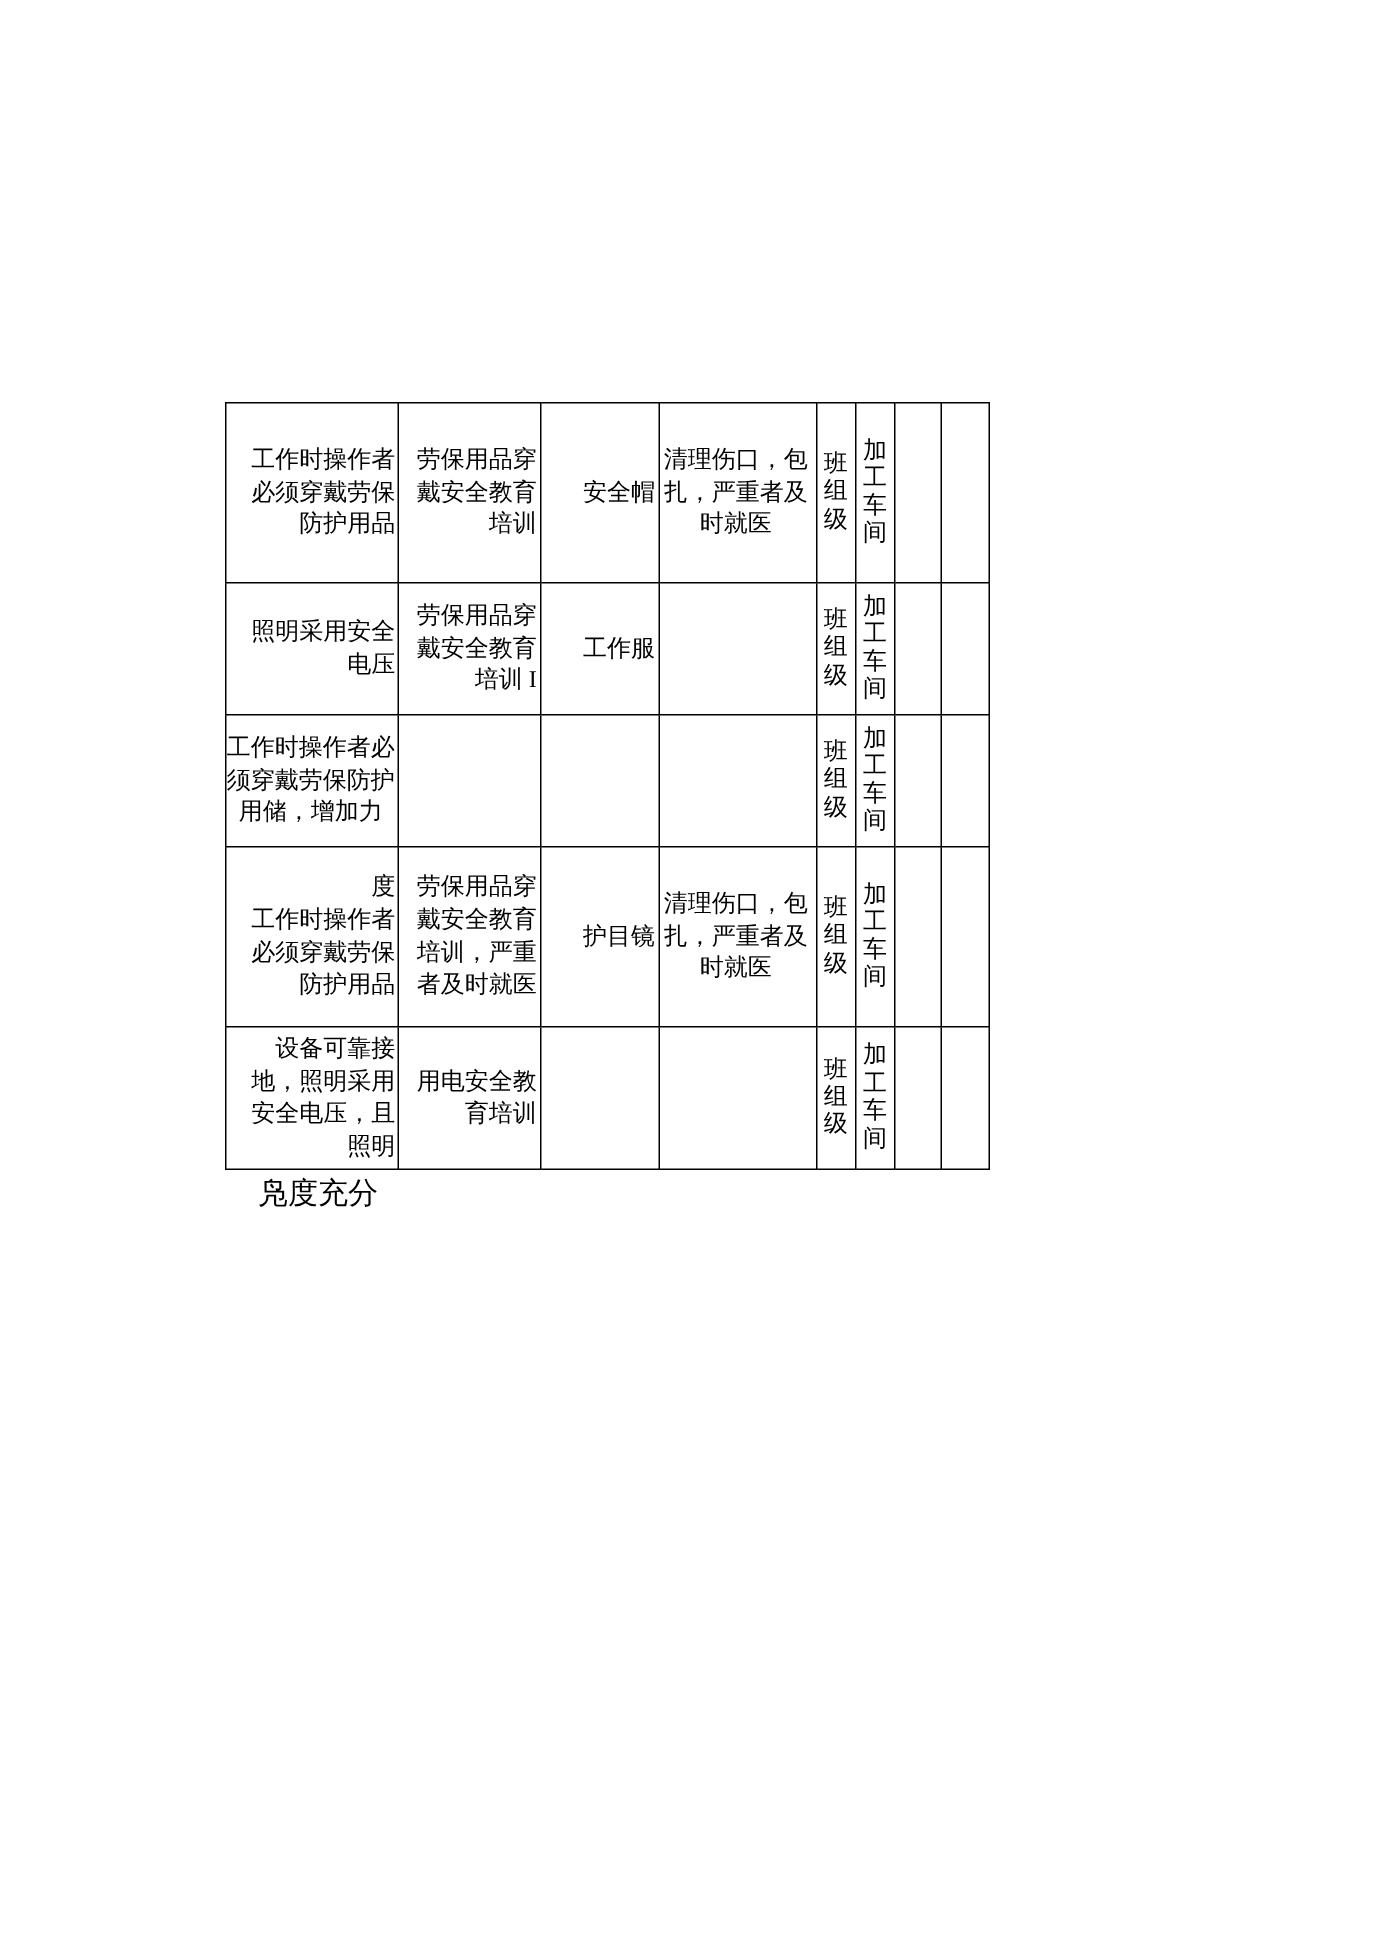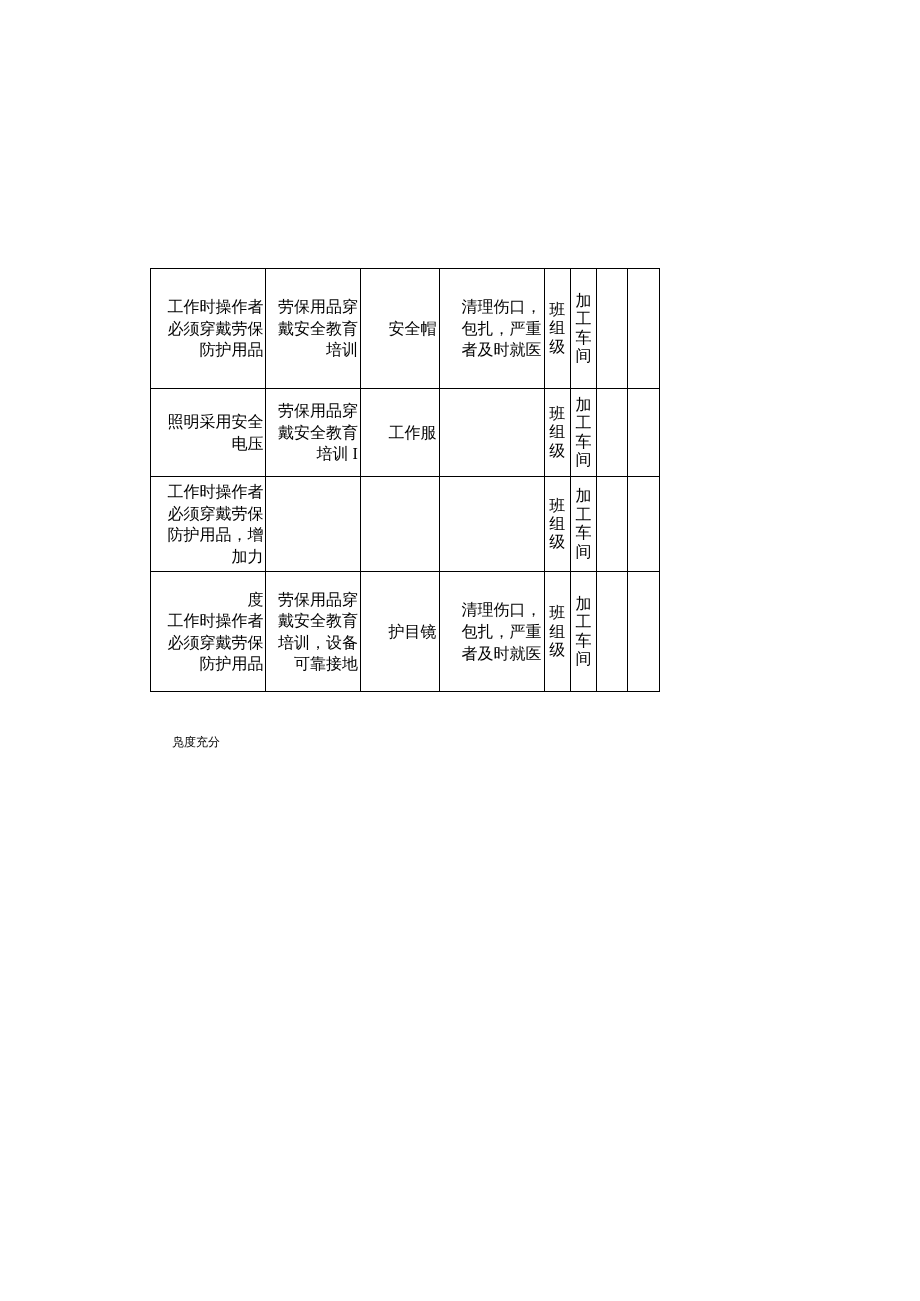--- a/index.html
+++ b/index.html
@@ -35,26 +35,25 @@
     .col-g { width: 30px; }
     .col-h { width: 30px; }
     .vert {
       width: 1em;
       margin: 0 auto;
       line-height: 1.15;
       word-break: break-all;
     }
     .tall { height: 120px; }
     .med  { height: 88px; }
-    .left { text-align: right; padding-left: 16px; }
+    .left { text-align: center; padding-left: 0; }
     .footer-text {
       padding-left: 22px;
       padding-top: 2px;
-      font-size: 12px;
-      margin-top: 40px;
+      font-size: 20px;
     }
   </style>
 </head>
 <body>
 
 <div class="page">
   <table>
     <tbody>
         <tr class="tall">
       <td class="col-a">工作时操作者必须穿戴劳保防护用品</td>
@@ -78,39 +77,53 @@
       <td>
             <div class="vert">班组级</div>
           </td>
       <td>
             <div class="vert">加工车间</div>
           </td>
       <td></td>
       <td></td>
     </tr>
     <tr class="med">
-      <td class="left">工作时操作者必须穿戴劳保防护用品，增加力</td>
+      <td class="left">工作时操作者必须穿戴劳保防护用储，增加力</td>
       <td></td>
       <td></td>
       <td class="left"></td>
       <td>
             <div class="vert">班组级</div>
           </td>
       <td>
             <div class="vert">加工车间</div>
           </td>
       <td></td>
       <td></td>
     </tr>
     <tr class="tall">
       <td style="white-space:pre-line">度
 工作时操作者必须穿戴劳保防护用品</td>
-      <td>劳保用品穿戴安全教育培训，设备可靠接地</td>
+      <td>劳保用品穿戴安全教育培训，严重者及时就医</td>
       <td>护目镜</td>
       <td class="left">清理伤口，包扎，严重者及时就医</td>
+      <td>
+            <div class="vert">班组级</div>
+          </td>
+      <td>
+            <div class="vert">加工车间</div>
+          </td>
+      <td></td>
+      <td></td>
+    </tr>
+    <tr class="med">
+      <td>设备可靠接地，照明采用安全电压，且照明</td>
+      <td>用电安全教育培训</td>
+      <td></td>
+      <td class="left"></td>
       <td>
             <div class="vert">班组级</div>
           </td>
       <td>
             <div class="vert">加工车间</div>
           </td>
       <td></td>
       <td></td>
     </tr>
   </tbody>

